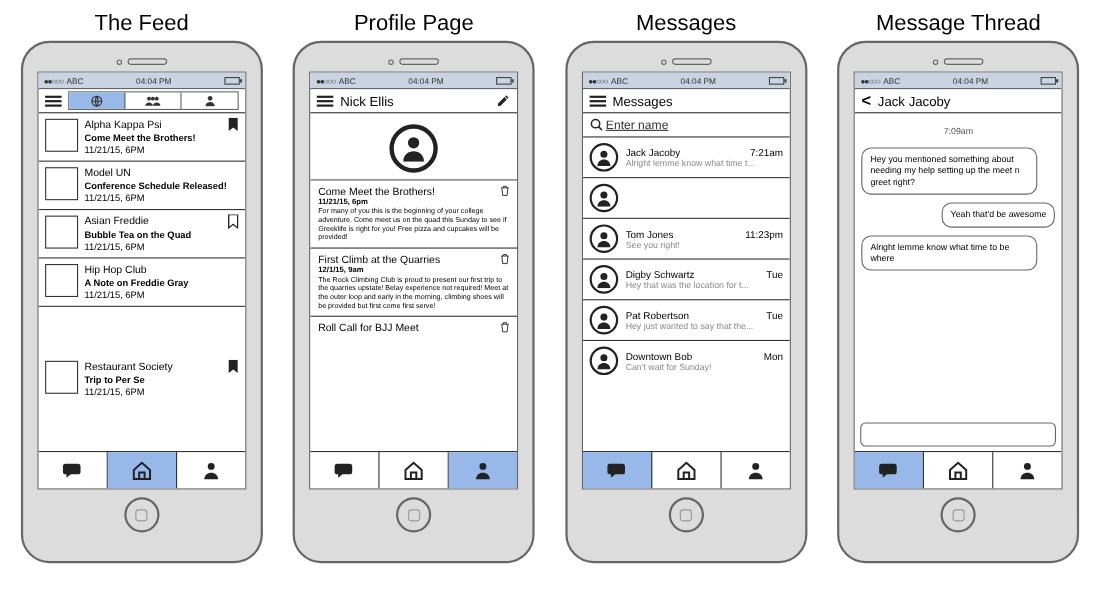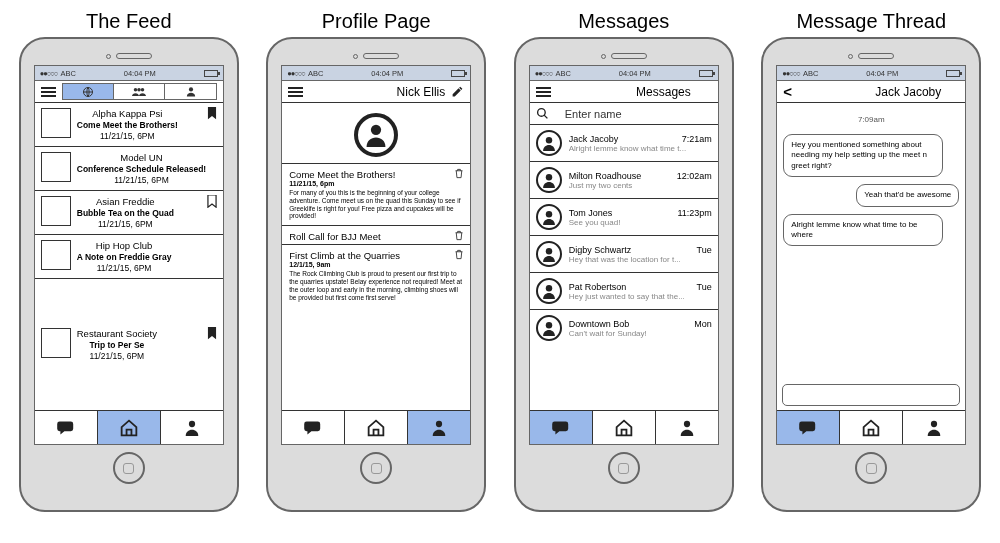--- a/index.html
+++ b/index.html
@@ -18,53 +18,53 @@
   .status{height:15px;background:#c9d3e2;border-bottom:1px solid #666;display:flex;align-items:center;justify-content:space-between;padding:0 5px;font-size:7.5px;color:#333;}
   .status .sig{display:flex;align-items:center;gap:3px;}
   .sig .dots{letter-spacing:-1px;}
   .status .batt{display:flex;align-items:center;gap:3px;}
   .batt .battbox{width:14px;height:7px;border:1px solid #444;position:relative;}
   .batt .battbox:after{content:"";position:absolute;right:-3px;top:1px;width:2px;height:3px;background:#444;}
   
   .hdr{height:22px;border-bottom:1.5px solid #333;display:flex;align-items:center;padding:0 6px;gap:6px;}
   .hamb{display:flex;flex-direction:column;justify-content:center;gap:2px;cursor:pointer;}
   .hamb span{display:block;width:15px;height:2px;background:#222;}
-  .hdr .htitle{flex:1;text-align:right;font-size:12px;}
+  .hdr .htitle{flex:1;text-align:left;font-size:12px;}
   .hdr .back{font-size:15px;font-weight:bold;}
   .edit-icon svg{display:block;}
   .seg{flex:1;display:flex;height:17px;border:1px solid #666;}
   .seg .s{flex:1;display:flex;align-items:center;justify-content:center;border-right:1px solid #666;}
   .seg .s:last-child{border-right:none;}
   .seg .s.active{background:#99b8ea;}
   
   .feedlist{flex:1;display:flex;flex-direction:column;}
   .feeditem{border-bottom:1.5px solid #333;padding:5px 6px;display:flex;gap:6px;align-items:flex-start;position:relative;}
   .thumb{width:30px;height:30px;border:1.5px solid #333;background:#fff;flex-shrink:0;}
-  .ftxt{display:flex;flex-direction:column;gap:1px;align-items:center;}
+  .ftxt{display:flex;flex-direction:column;gap:1px;}
   .ftxt .org{font-size:9.5px;}
   .ftxt .ft{font-size:8.5px;font-weight:bold;}
   .ftxt .dt{font-size:8.5px;}
   .bm{position:absolute;right:6px;top:4px;}
   
   .tabs{height:34px;border-top:1.5px solid #333;display:flex;}
   .tabs .t{flex:1;display:flex;align-items:center;justify-content:center;border-right:1.5px solid #333;}
   .tabs .t:last-child{border-right:none;}
   .tabs .t.active{background:#99b8ea;}
   
   .avwrap{display:flex;justify-content:center;padding:10px 0 6px;}
   .avatar{width:44px;height:44px;border:4px solid #222;border-radius:50%;display:flex;align-items:center;justify-content:center;}
   .bio{padding:0 14px 8px;text-align:center;font-size:8px;line-height:1.3;}
   .plist{flex:1;display:flex;flex-direction:column;overflow:hidden;}
   .pitem{border-top:1.5px solid #333;padding:5px 7px 5px 7px;position:relative;}
   .pitem .pt{font-size:9.5px;}
   .pitem .pdt{font-size:7px;font-weight:bold;}
   .pitem .pb{font-size:6.5px;line-height:1.2;margin-top:2px;}
   .trash{position:absolute;right:6px;top:4px;}
   
-  .search{height:22px;border-bottom:1.5px solid #333;display:flex;align-items:center;padding:0 6px;gap:16px;font-size:11px;color:#333;}
+  .search{height:22px;border-bottom:1.5px solid #333;display:flex;align-items:center;padding:0 6px;gap:2px;font-size:11px;color:#333;text-decoration:underline;}
   .mlist{flex:1;display:flex;flex-direction:column;}
   .mitem{border-bottom:1.5px solid #333;padding:5px 6px;display:flex;gap:7px;align-items:center;}
   .mava{width:26px;height:26px;border:2.5px solid #222;border-radius:50%;display:flex;align-items:center;justify-content:center;flex-shrink:0;}
   .mtxt{flex:1;min-width:0;}
   .mtop{display:flex;justify-content:space-between;font-size:9px;}
   .mprev{font-size:8px;color:#888;white-space:nowrap;overflow:hidden;text-overflow:ellipsis;}
   
   .thread{flex:1;padding:6px 6px;display:flex;flex-direction:column;gap:7px;}
   .tstime{text-align:center;font-size:8px;color:#555;margin:6px 0 3px;}
   .bubble{border:1.2px solid #666;border-radius:9px;padding:5px 7px;font-size:8px;max-width:160px;line-height:1.3;}
@@ -247,34 +247,34 @@
       </div>
       <div class="plist">
         <div class="pitem">
           <div class="pt">Come Meet the Brothers!</div>
           <div class="pdt">11/21/15, 6pm</div>
           <div class="pb">For many of you this is the beginning of your college adventure. Come meet us on the quad this Sunday to see if Greeklife is right for you! Free pizza and cupcakes will be provided!</div>
           <span class="trash"><svg width="10" height="11" viewBox="0 0 14 16" fill="none" stroke="#333" stroke-width="1.3">
                   <path d="M2 4h10M5 4V2h4v2M3 4l1 10h6l1-10"></path>
                 </svg></span>
         </div>
-        <div class="pitem" style="padding-bottom:2px;">
-          <div class="pt">Roll Call for BJJ Meet</div>
-          <span class="trash"><svg width="10" height="11" viewBox="0 0 14 16" fill="none" stroke="#333" stroke-width="1.3">
-                  <path d="M2 4h10M5 4V2h4v2M3 4l1 10h6l1-10"></path>
-                </svg></span>
-        </div>
         <div class="pitem">
           <div class="pt">First Climb at the Quarries</div>
           <div class="pdt">12/1/15, 9am</div>
           <div class="pb">The Rock Climbing Club is proud to present our first trip to the quarries upstate! Belay experience not required! Meet at the outer loop and early in the morning, climbing shoes will be provided but first come first serve!</div>
           <span class="trash"><svg width="10" height="11" viewBox="0 0 14 16" fill="none" stroke="#333" stroke-width="1.3">
                   <path d="M2 4h10M5 4V2h4v2M3 4l1 10h6l1-10"></path>
                 </svg></span>
         </div>
+        <div class="pitem" style="padding-bottom:2px;">
+          <div class="pt">Roll Call for BJJ Meet</div>
+          <span class="trash"><svg width="10" height="11" viewBox="0 0 14 16" fill="none" stroke="#333" stroke-width="1.3">
+                  <path d="M2 4h10M5 4V2h4v2M3 4l1 10h6l1-10"></path>
+                </svg></span>
+        </div>
       </div>
       <div class="tabs">
         <div class="t">
               <svg width="20" height="16" viewBox="0 0 24 20" fill="#222">
                 <path d="M4 2h14a3 3 0 013 3v6a3 3 0 01-3 3H10l-5 4v-4H4a3 3 0 01-3-3V5a3 3 0 013-3z"></path>
               </svg>
             </div>
         <div class="t">
               <svg width="20" height="18" viewBox="0 0 24 22" fill="none" stroke="#222" stroke-width="2.2">
                 <path d="M3 10l9-8 9 8v10H3z"></path>
@@ -345,41 +345,34 @@
                 <div class="mprev">Alright lemme know what time t...</div>
               </div>
         </div>
         <div class="mitem">
           <div class="mava">
                 <svg width="14" height="15" viewBox="0 0 24 28" fill="#222">
                   <circle cx="12" cy="8" r="6"></circle>
                   <path d="M1 28c0-7 5-11 11-11s11 4 11 11"></path>
                 </svg>
               </div>
-          <div class="mtxt">
-                <div class="mtop">
-                  <span>Milton Roadhouse</span>
-                  <span>12:02am</span>
-                </div>
-                <div class="mprev">Just my two cents</div>
-              </div>
         </div>
         <div class="mitem">
           <div class="mava">
                 <svg width="14" height="15" viewBox="0 0 24 28" fill="#222">
                   <circle cx="12" cy="8" r="6"></circle>
                   <path d="M1 28c0-7 5-11 11-11s11 4 11 11"></path>
                 </svg>
               </div>
           <div class="mtxt">
                 <div class="mtop">
                   <span>Tom Jones</span>
                   <span>11:23pm</span>
                 </div>
-                <div class="mprev">See you quad!</div>
+                <div class="mprev">See you right!</div>
               </div>
         </div>
         <div class="mitem">
           <div class="mava">
                 <svg width="14" height="15" viewBox="0 0 24 28" fill="#222">
                   <circle cx="12" cy="8" r="6"></circle>
                   <path d="M1 28c0-7 5-11 11-11s11 4 11 11"></path>
                 </svg>
               </div>
           <div class="mtxt">

